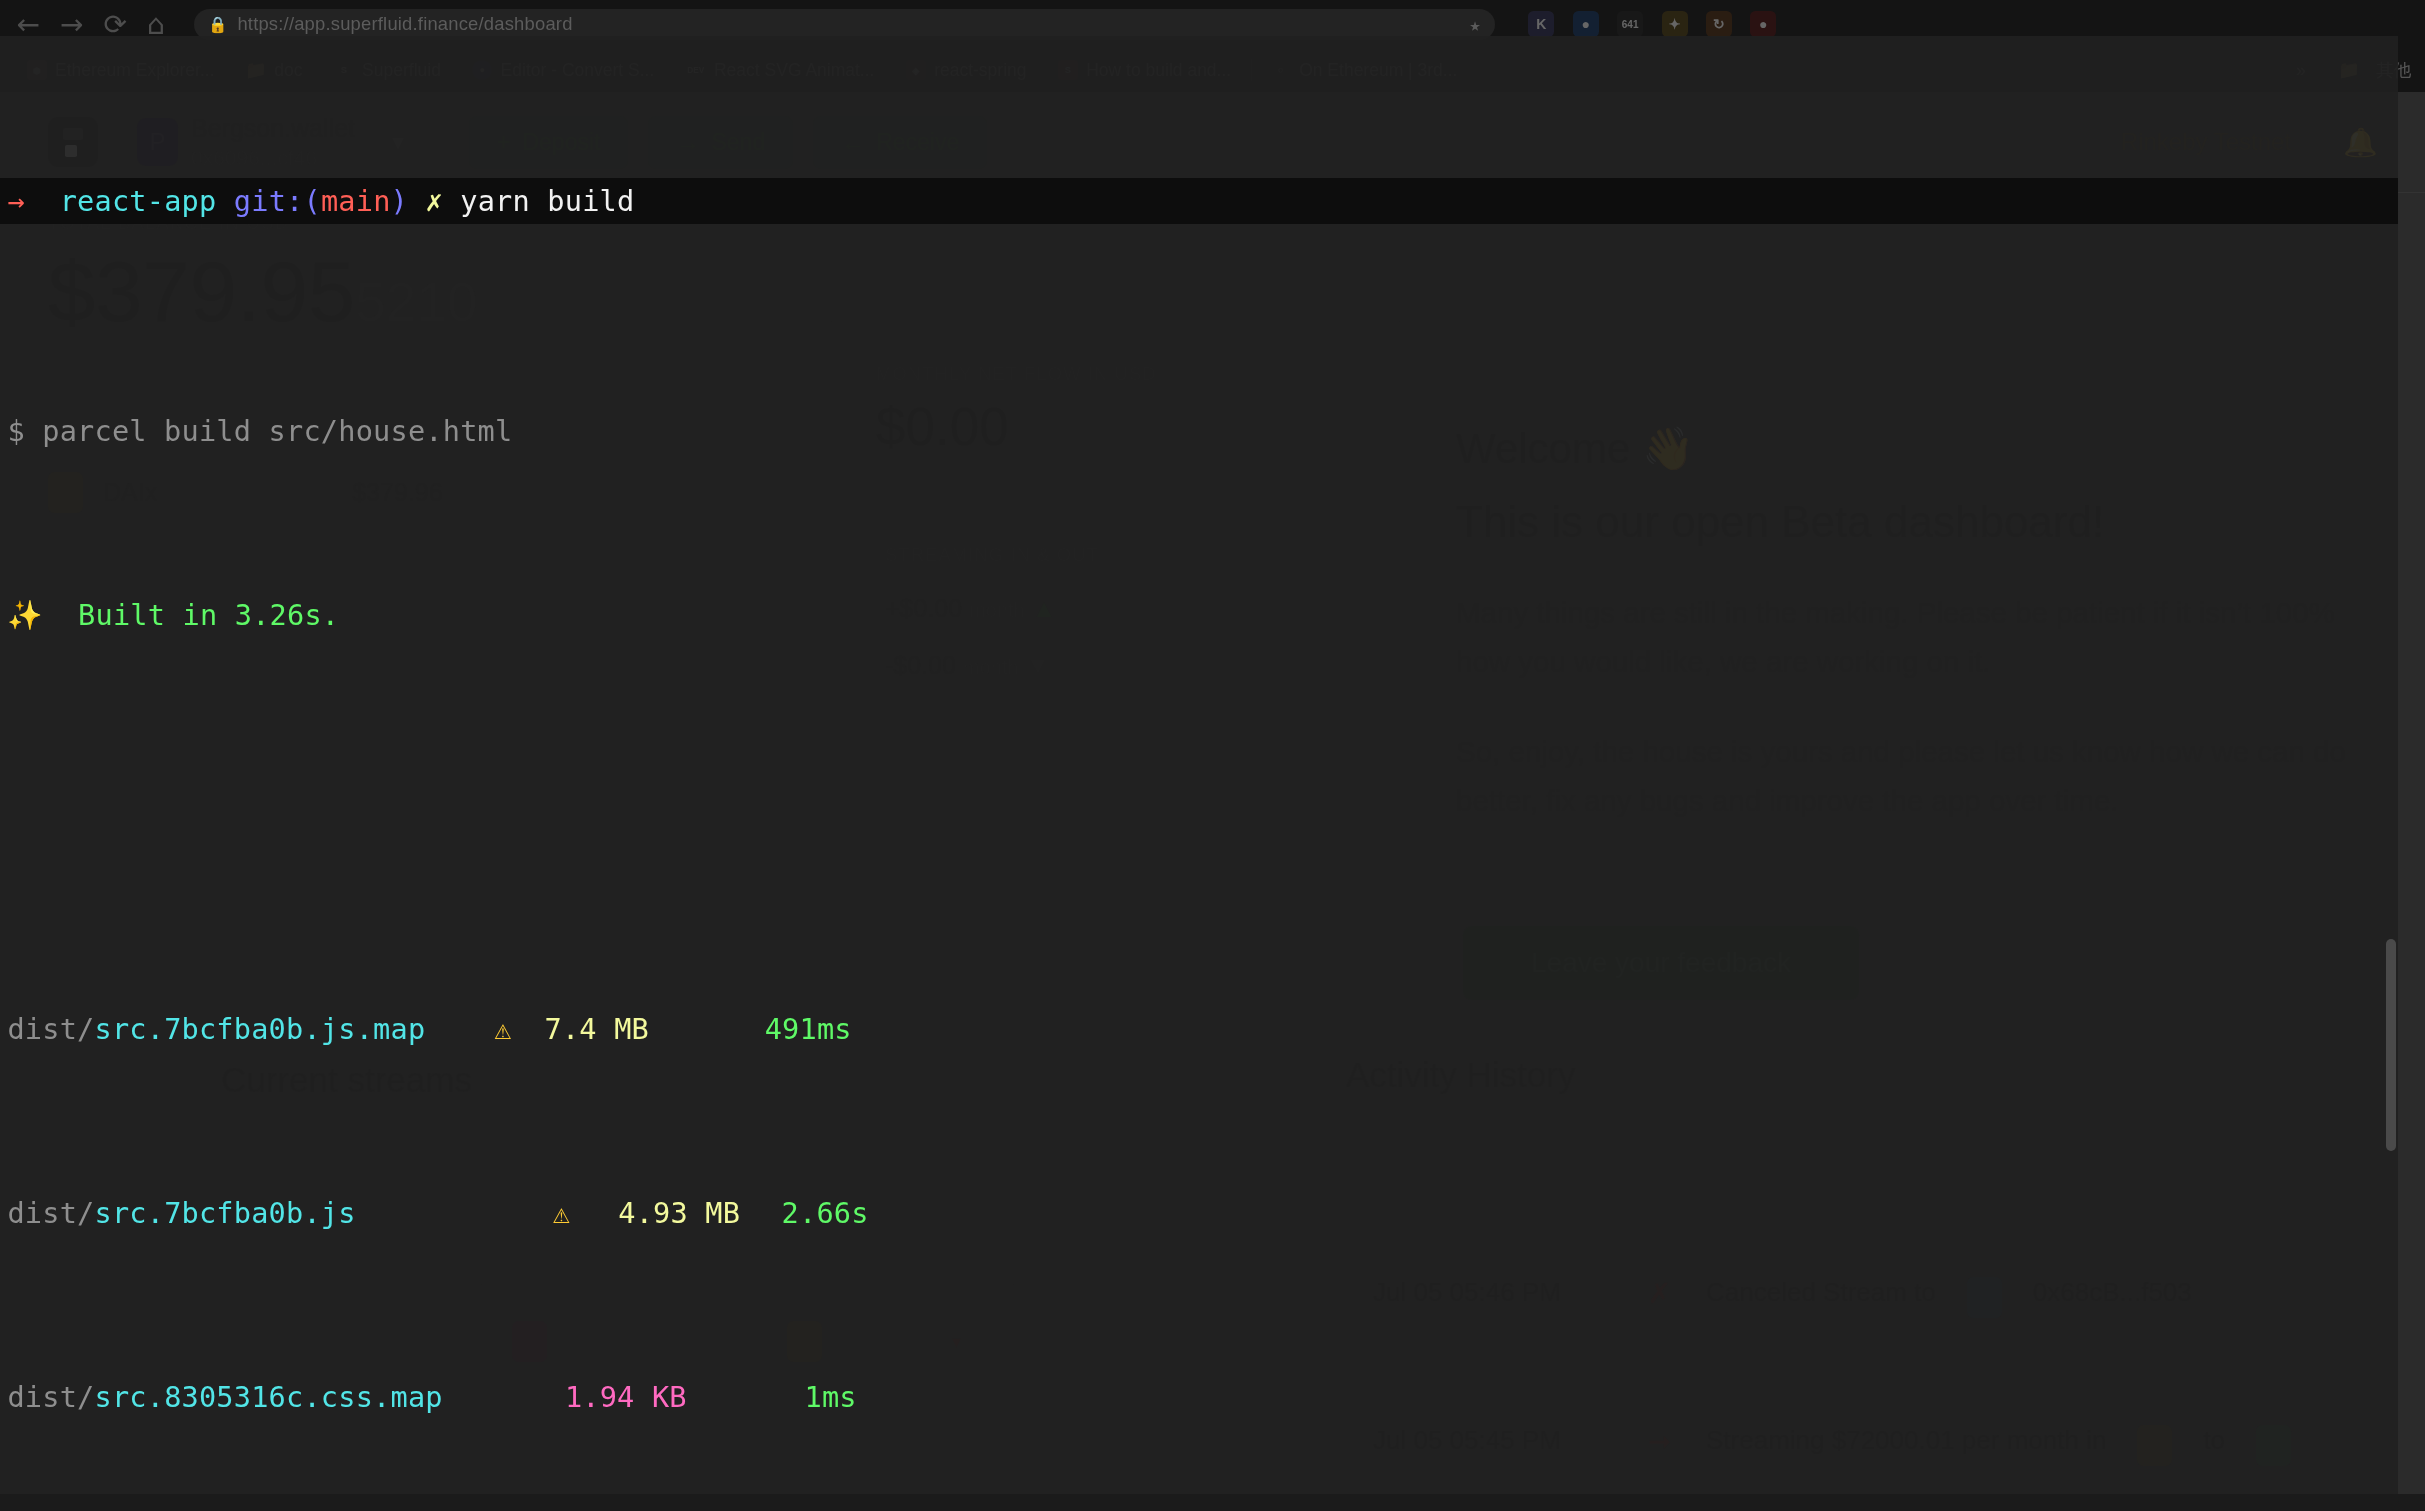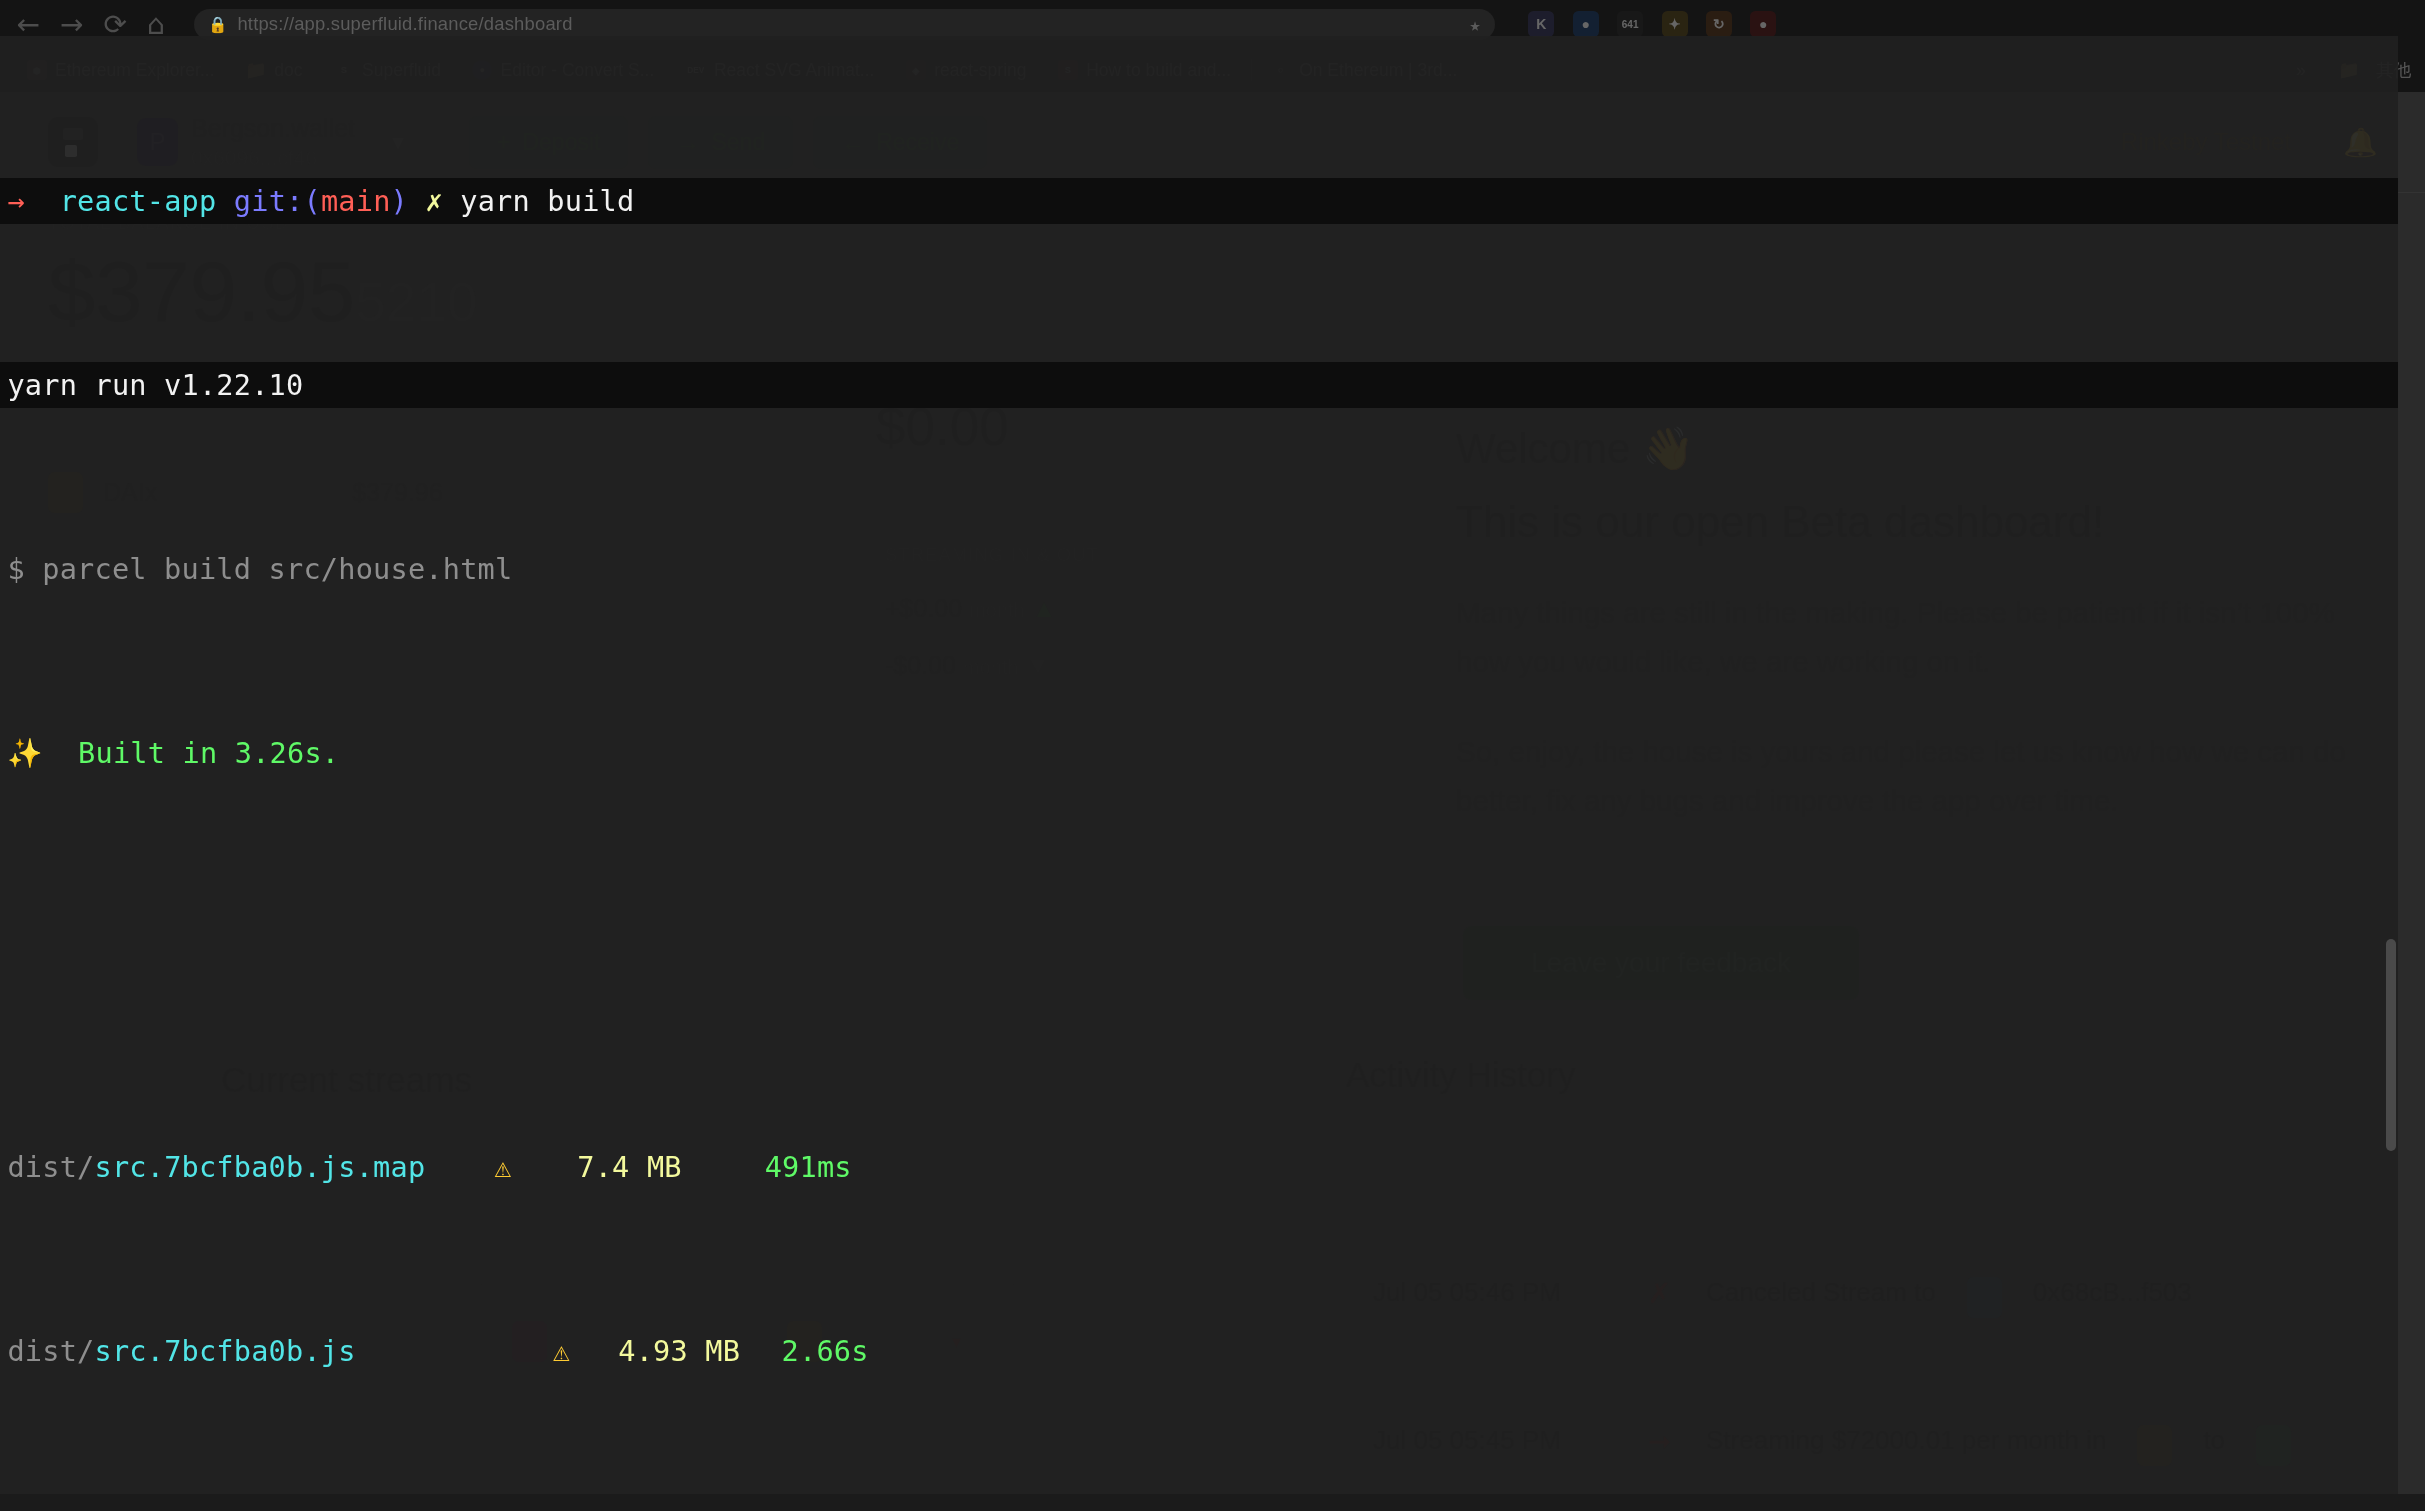--- a/index.html
+++ b/index.html
@@ -347,30 +347,29 @@
       </div>
 
     </div>
   </div>
 </div>
 
 <div id="terminal">
 
   <div class="ln opaque-band"><span class="c-red">→</span>  <span class="c-cyan">react-app</span> <span class="c-blue">git:(</span><span class="c-red">main</span><span class="c-blue">)</span> <span class="c-yellow">✗</span> <span class="c-white">yarn build</span></div>
 
-  <div class="ln opaque-band"><span class="c-white">yarn run v1.22.10</span></div>
 
   <div class="ln"><span class="c-dim">$ parcel build src/house.html</span></div>
 
   <div class="ln"><span>✨</span>  <span class="c-green">Built in 3.26s.</span></div>
 
   <div class="ln"> </div>
 
   
-  <div class="ln"><span class="c-dim">dist/</span><span class="c-cyan">src.7bcfba0b.js.map</span><span style="display:inline-block;width:69px"></span><span class="warnbox">⚠</span><span class="c-yellow" style="display:inline-block;width:170px;text-align:right">7.4 MB</span><span class="c-green" style="display:inline-block;width:170px;text-align:right">491ms</span></div>
+  <div class="ln"><span class="c-dim">dist/</span><span class="c-cyan">src.7bcfba0b.js.map</span><span style="display:inline-block;width:69px"></span><span class="warnbox">⚠</span><span class="c-yellow" style="display:inline-block;width:170px;text-align:center">7.4 MB</span><span class="c-green" style="display:inline-block;width:170px;text-align:right">491ms</span></div>
 
   <div class="ln"><span class="c-dim">dist/</span><span class="c-cyan">src.7bcfba0b.js</span><span style="display:inline-block;width:197px"></span><span class="warnbox">⚠</span><span class="c-yellow" style="display:inline-block;width:170px;text-align:right">4.93 MB</span><span class="c-green" style="display:inline-block;width:170px;text-align:center">2.66s</span></div>
 
   <div class="ln"><span class="c-dim">dist/</span><span class="c-cyan">src.8305316c.css.map</span><span style="display:inline-block;width:42px"></span><span style="display:inline-block;width:32px"></span><span class="c-mag" style="display:inline-block;width:170px;text-align:right">1.94 KB</span><span class="c-green" style="display:inline-block;width:170px;text-align:right">1ms</span></div>
 
   
 
   
 
   

